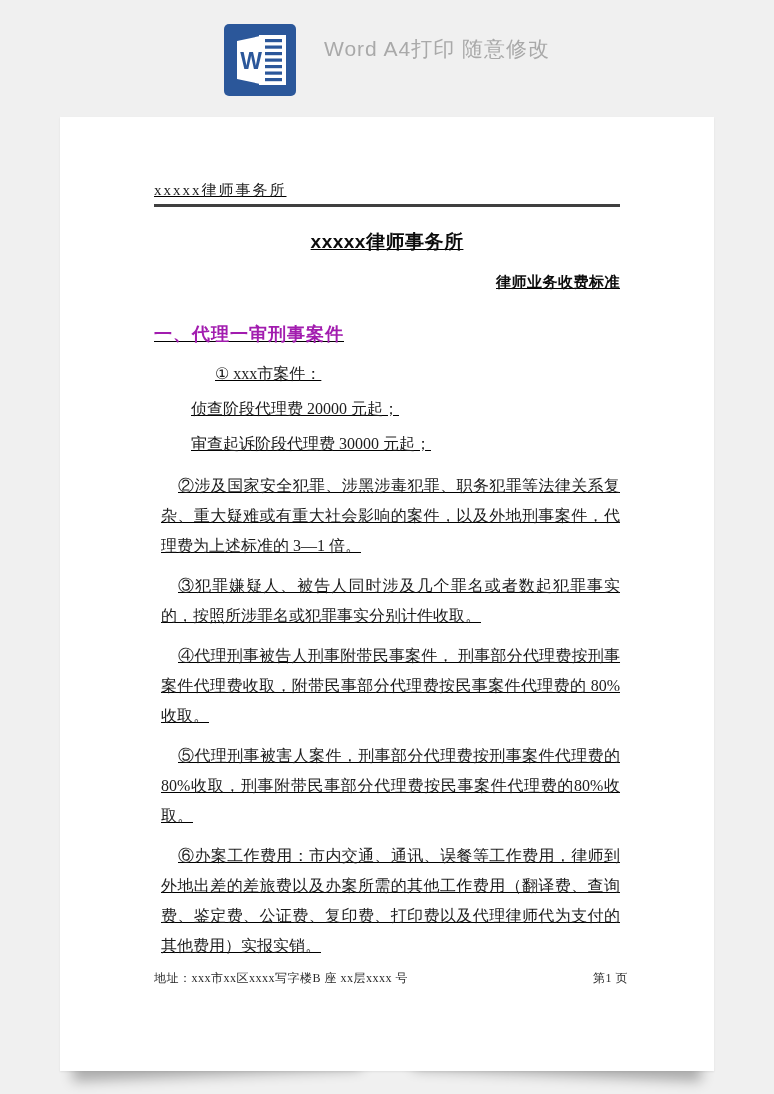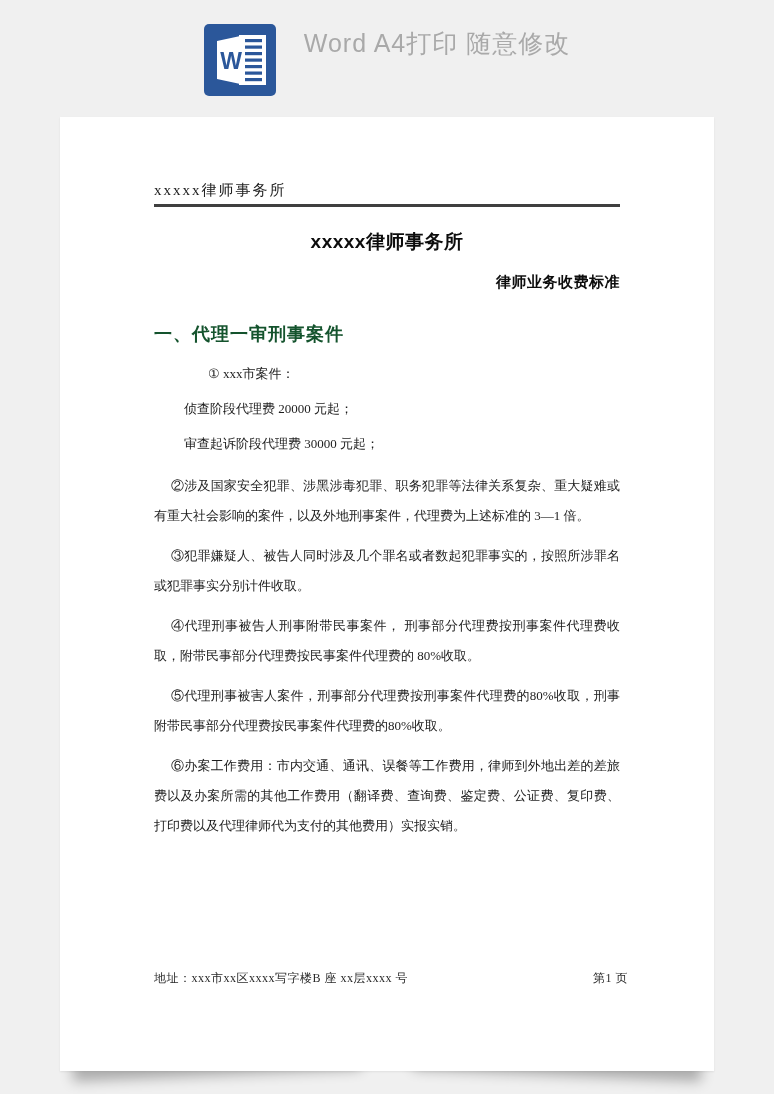--- a/index.html
+++ b/index.html
@@ -19,30 +19,31 @@
   .word-icon { width:72px; height:72px; flex:0 0 auto; }
   .word-icon svg { width:72px; height:72px; display:block; }
   .titles {
     display:flex; flex-direction:column; align-items:center;
     justify-content:space-between; height:72px; padding:3px 0;
   }
   .preview-title {
     font-size:25px; font-weight:bold; color:#141414; letter-spacing:1px;
   }
   .preview-subtitle {
-    font-size:25px; color:#a9a9a9; letter-spacing:1px;
+    font-size:21px; color:#a9a9a9; letter-spacing:1px;margin-top:8px;
   }
 
   
   .doc-page {
     position:absolute; left:60px; top:117px;
     width:654px; height:954px;
     background:#ffffff;
     padding:64px 94px 0 94px;
     box-shadow:0 1px 2px rgba(0,0,0,0.07);
+    text-decoration:underline;
   }
   
   .doc-page::before, .doc-page::after {
     content:""; position:absolute; z-index:-1; bottom:12px;
     width:44%; height:18px;
     box-shadow:0 16px 13px rgba(0,0,0,0.30);
   }
   .doc-page::before { left:12px;  transform:rotate(-2.5deg); }
   .doc-page::after  { right:12px; transform:rotate(2.5deg); }
 
@@ -55,28 +56,29 @@
   .doc-title {
     margin-top:22px; text-align:center;
     font-size:19px; font-weight:bold; color:#0d0d0d; letter-spacing:0.5px;
   }
   .doc-subtitle {
     margin-top:18px; text-align:right;
     font-size:15px; font-weight:bold; color:#0d0d0d; letter-spacing:0.5px;
   }
   .section-heading {
     margin-top:30px;
-    font-size:18px; font-weight:bold; color:#14532d; letter-spacing:1px;
+    font-size:18px; font-weight:bold; color:#a21caf; letter-spacing:1px;
   }
 
   .doc-body {
     margin-top:10px;
     font-family:"Liberation Serif","DejaVu Serif",serif;
-    font-size:13px; color:#1c1c1c;
+    font-size:16px; color:#1c1c1c;
     text-align:justify;
+    margin-left:7px;
   }
   .doc-body p[data-style="item"] { line-height:35px; text-indent:54px; }
   .doc-body p[data-style="fee"]  { line-height:35px; text-indent:30px; }
   .doc-body p[data-style="para"] { line-height:30px; text-indent:17px; margin-top:10px; }
 
   .doc-footer {
     position:absolute; left:94px; right:86px; top:853px;
     display:flex; justify-content:space-between; align-items:baseline;
     font-family:"Liberation Serif","DejaVu Serif",serif;
     font-size:12px; color:#2a2a2a; letter-spacing:0.5px;

